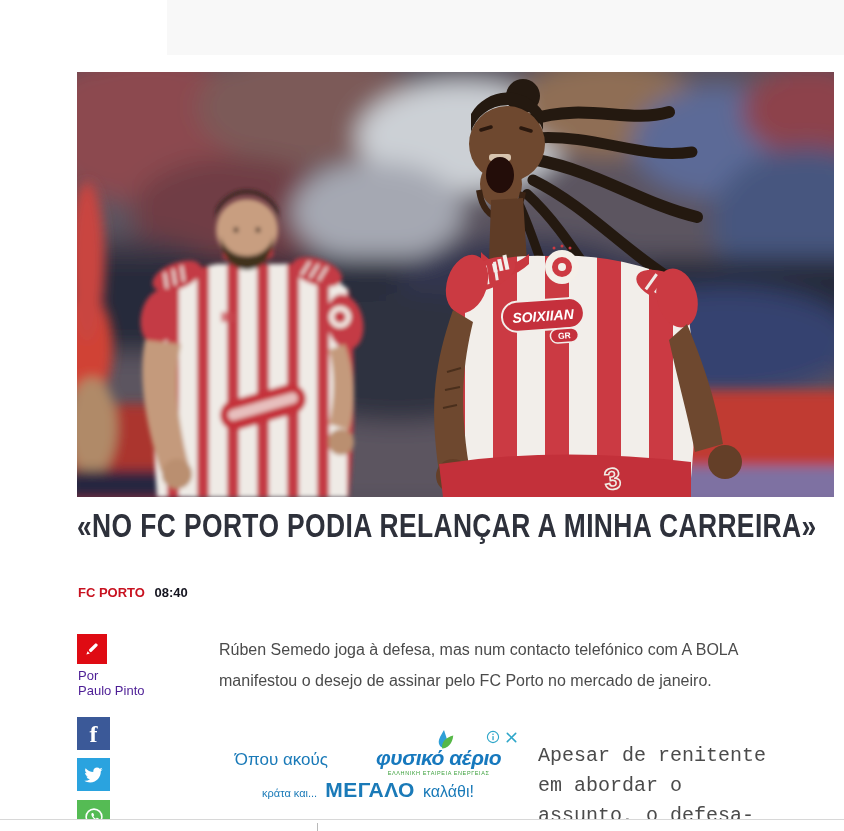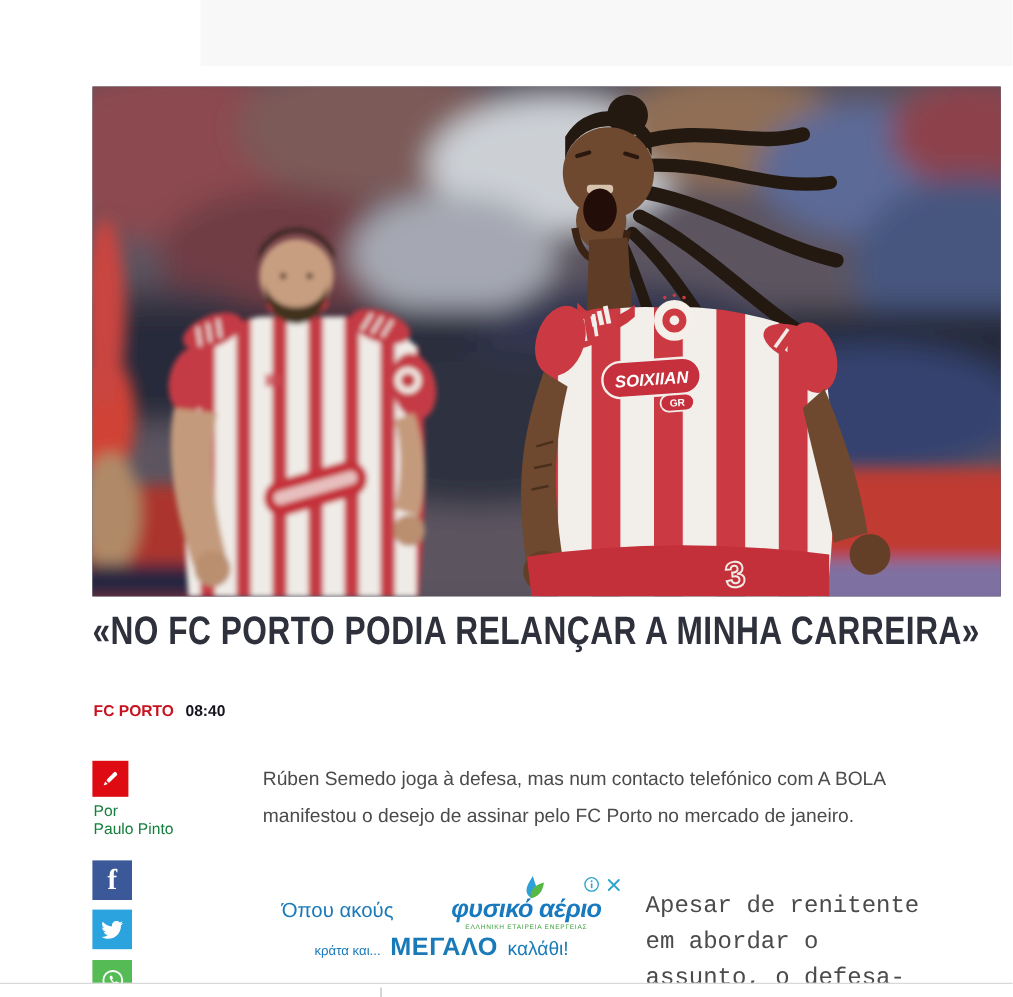--- a/index.html
+++ b/index.html
@@ -24,21 +24,21 @@
     font-stretch:condensed;
   }
   
   .meta { position:absolute; left:78px; top:585px; font-size:13px; font-weight:bold; }
   .meta .cat  { color:#c81220; cursor:pointer; }
   .meta .time { color:#14141f; margin-left:6px; }
 
   
   .author-box { position:absolute; left:77px; top:634px; width:30px; height:30px; background:#df0b13;
                 display:flex; align-items:center; justify-content:center; }
-  .byline { position:absolute; left:78px; top:668px; font-size:13px; line-height:15px; color:#15803d; }
+  .byline { position:absolute; left:78px; top:668px; font-size:13px; line-height:15px; color:#4c1d95; }
 
   
   .share-btn { position:absolute; left:77px; width:33px; height:33px;
                display:flex; align-items:center; justify-content:center; cursor:pointer; }
   .share-fb { top:717px; background:#3b5998; }
   .share-tw { top:758px; background:#2aa3df; }
   .share-wa { top:800px; background:#55bb54; }
   .share-fb span { color:#fff; font-family:"Liberation Serif", serif; font-weight:bold; font-size:24px; line-height:30px; }
 
   

